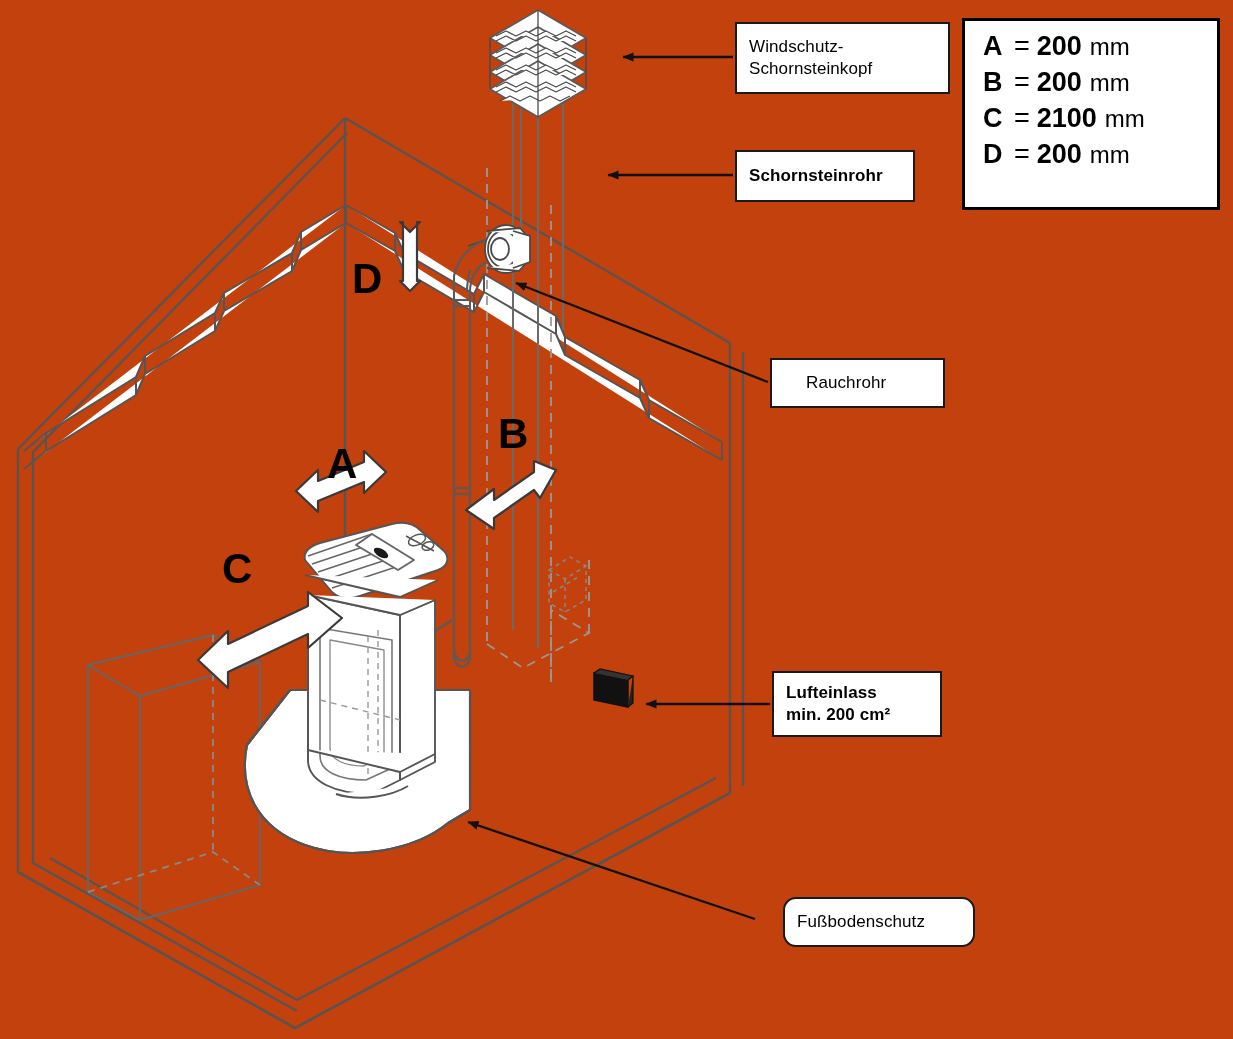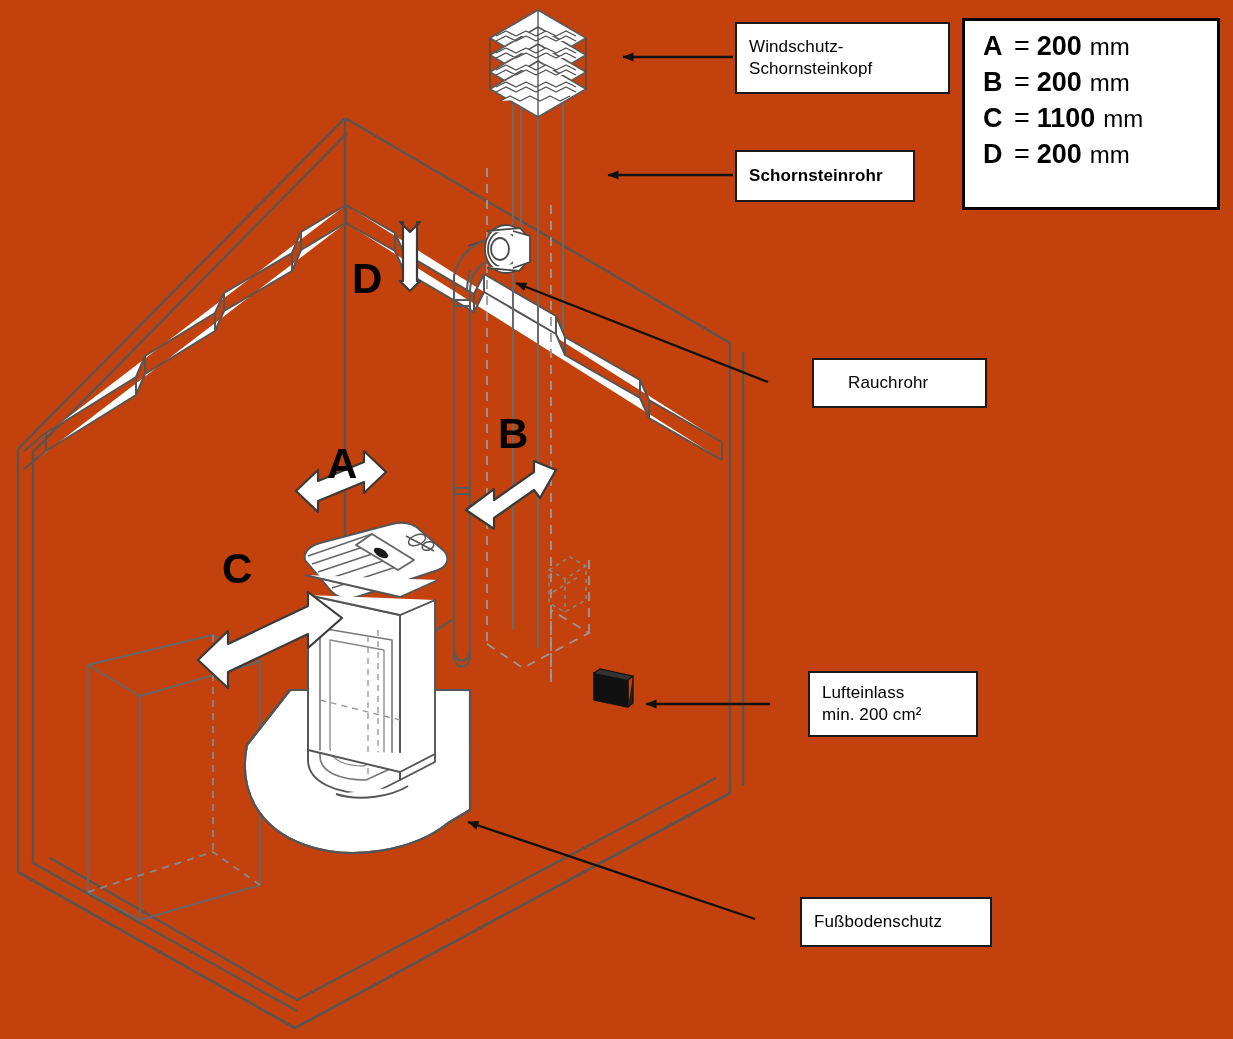--- a/index.html
+++ b/index.html
@@ -333,50 +333,50 @@
 
   <div class="callout" id="cb-windschutz" style="left:735px; top:22px; width:215px; height:72px;">
     <span>Windschutz-</span>
     <span>Schornsteinkopf</span>
   </div>
 
   <div class="callout" id="cb-schornsteinrohr" style="left:735px; top:150px; width:180px; height:52px;font-weight:bold;">
     <span>Schornsteinrohr</span>
   </div>
 
-  <div class="callout" id="cb-rauchrohr" style="left:812px; top:358px; width:175px; height:50px;padding-left:34px;">
+  <div class="callout" id="cb-rauchrohr" style="left:770px; top:358px; width:175px; height:50px;padding-left:34px;">
     <span>Rauchrohr</span>
   </div>
 
-  <div class="callout" id="cb-lufteinlass" style="left:808px; top:671px; width:170px; height:66px;">
+  <div class="callout" id="cb-lufteinlass" style="left:772px; top:671px; width:170px; height:66px;font-weight:bold;">
     <span>Lufteinlass</span>
     <span>min. 200 cm²</span>
   </div>
 
-  <div class="callout" id="cb-fussbodenschutz" style="left:800px; top:897px; width:192px; height:50px;">
+  <div class="callout" id="cb-fussbodenschutz" style="left:783px; top:897px; width:192px; height:50px;border-radius:13px;">
     <span>Fußbodenschutz</span>
   </div>
 
   <div id="legend-box" style="left:962px; top:18px; width:258px; height:192px;">
     <div class="legend-row">
       <span class="legend-key">A</span>
       <span class="legend-eq">=</span>
       <span class="legend-val">200</span>
       <span class="legend-unit">mm</span>
     </div>
     <div class="legend-row">
       <span class="legend-key">B</span>
       <span class="legend-eq">=</span>
       <span class="legend-val">200</span>
       <span class="legend-unit">mm</span>
     </div>
     <div class="legend-row">
       <span class="legend-key">C</span>
       <span class="legend-eq">=</span>
-      <span class="legend-val">1100</span>
+      <span class="legend-val">2100</span>
       <span class="legend-unit">mm</span>
     </div>
     <div class="legend-row">
       <span class="legend-key">D</span>
       <span class="legend-eq">=</span>
       <span class="legend-val">200</span>
       <span class="legend-unit">mm</span>
     </div>
   </div>
 

